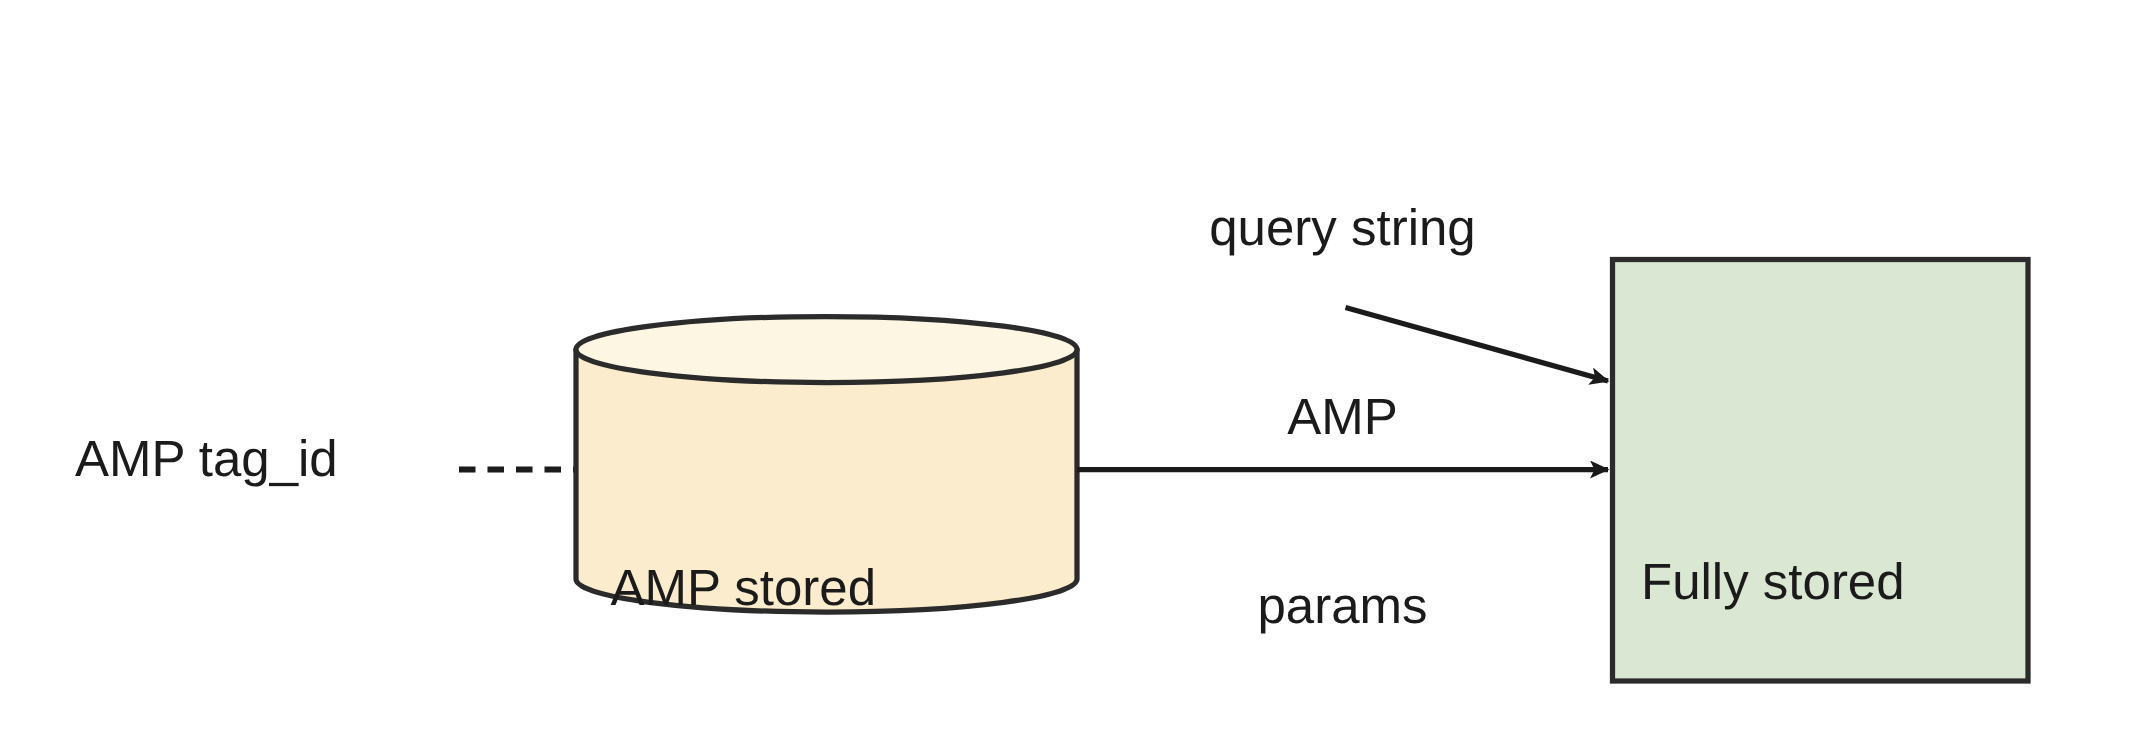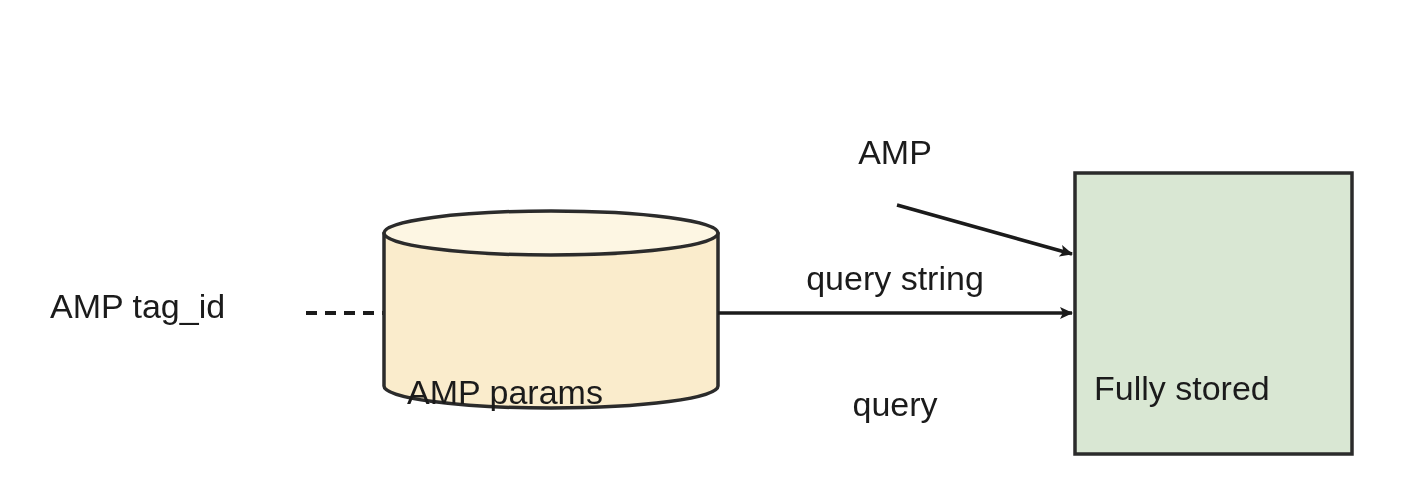--- a/index.html
+++ b/index.html
@@ -88,28 +88,28 @@
     <line x1="718" y1="313" x2="1072" y2="313" stroke="#1b1b1b" stroke-width="3.5" marker-end="url(#arrow-solid)"></line>
 
     <line x1="897" y1="205" x2="1072" y2="254" stroke="#1b1b1b" stroke-width="3.5" marker-end="url(#arrow-solid)"></line>
 
     <rect x="1075" y="173" width="277" height="281" fill="#d9e7d3" stroke="#2b2b2b" stroke-width="3.5"></rect>
   </svg>
 
   <div class="diagram-text" id="label-amp-tag-id">AMP tag_id</div>
 
   <div class="diagram-text" id="cylinder-label">
-    <div>AMP params</div>
+    <div>AMP stored</div>
     
   </div>
 
   <div class="diagram-text" id="annotation-query-params">
+    <div>query string</div>
     <div>AMP</div>
-    <div>query string</div>
-    <div>query</div>
+    <div>params</div>
   </div>
 
   <div class="diagram-text" id="box-label">
     <div>Fully stored</div>
     
   </div>
 
 </div>
 
 </body></html>

